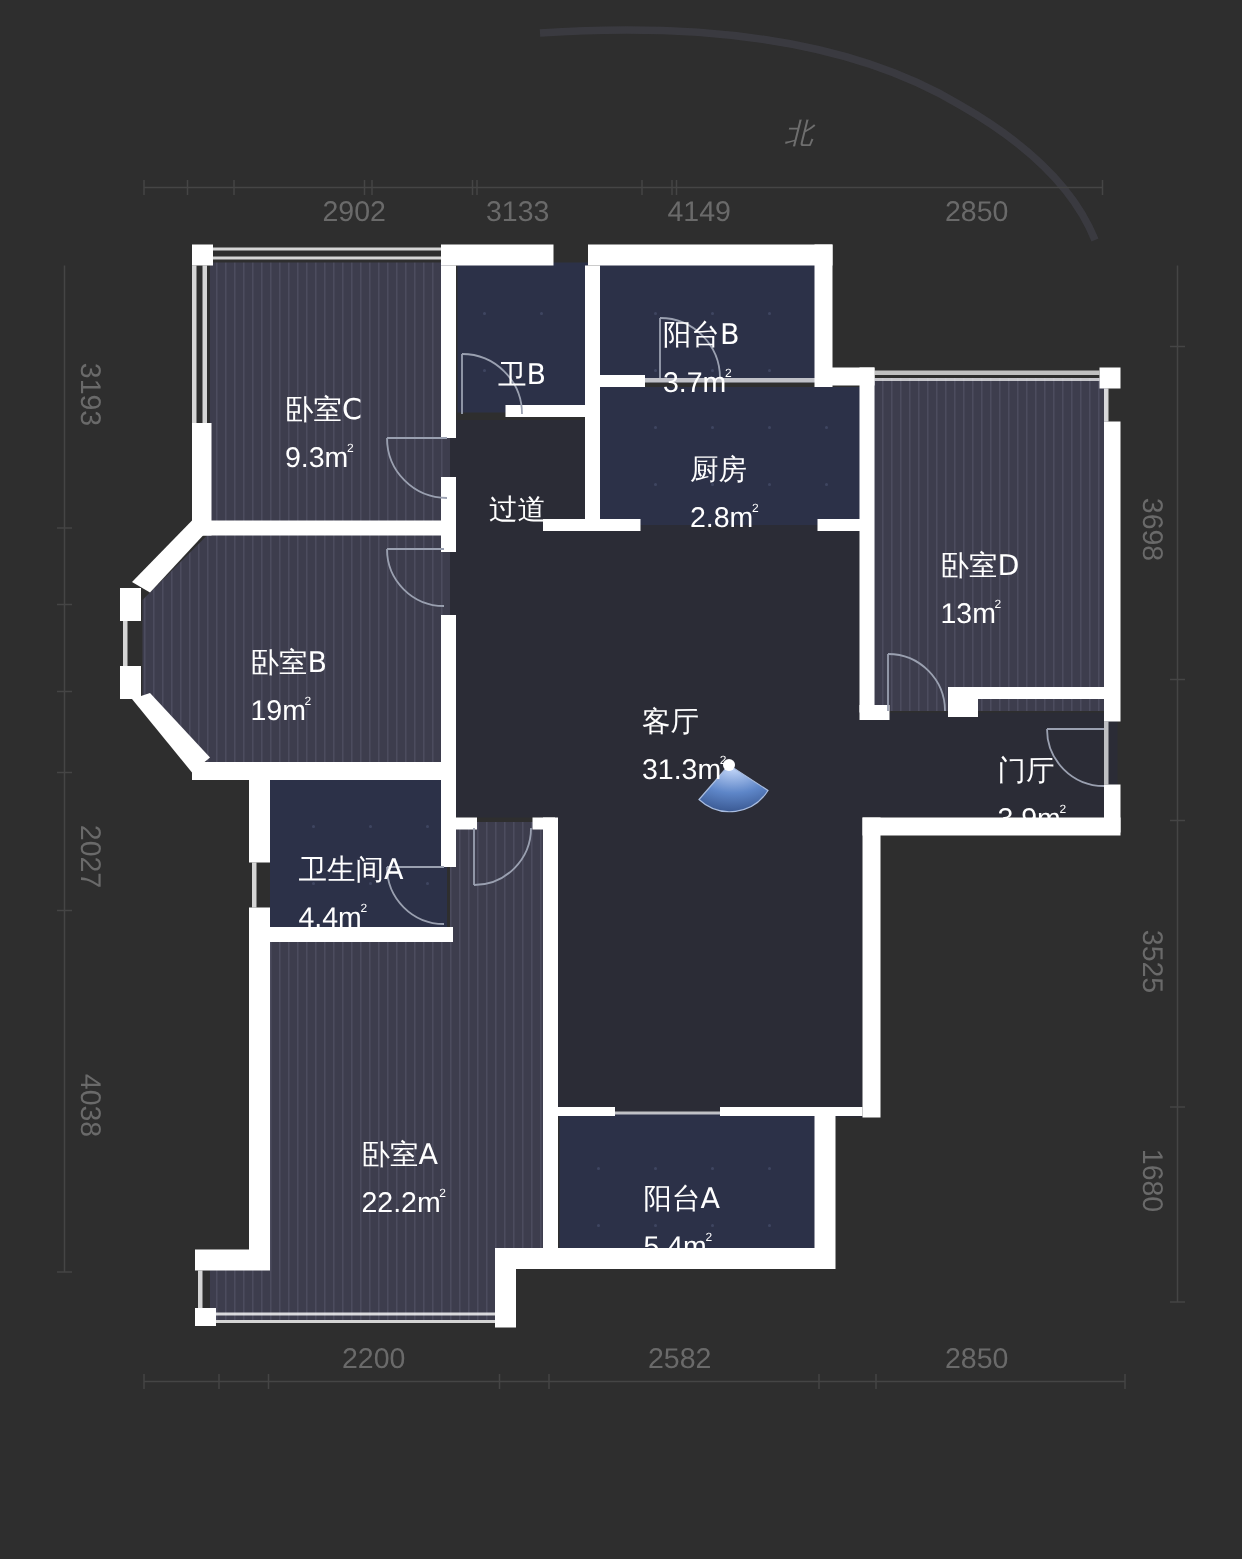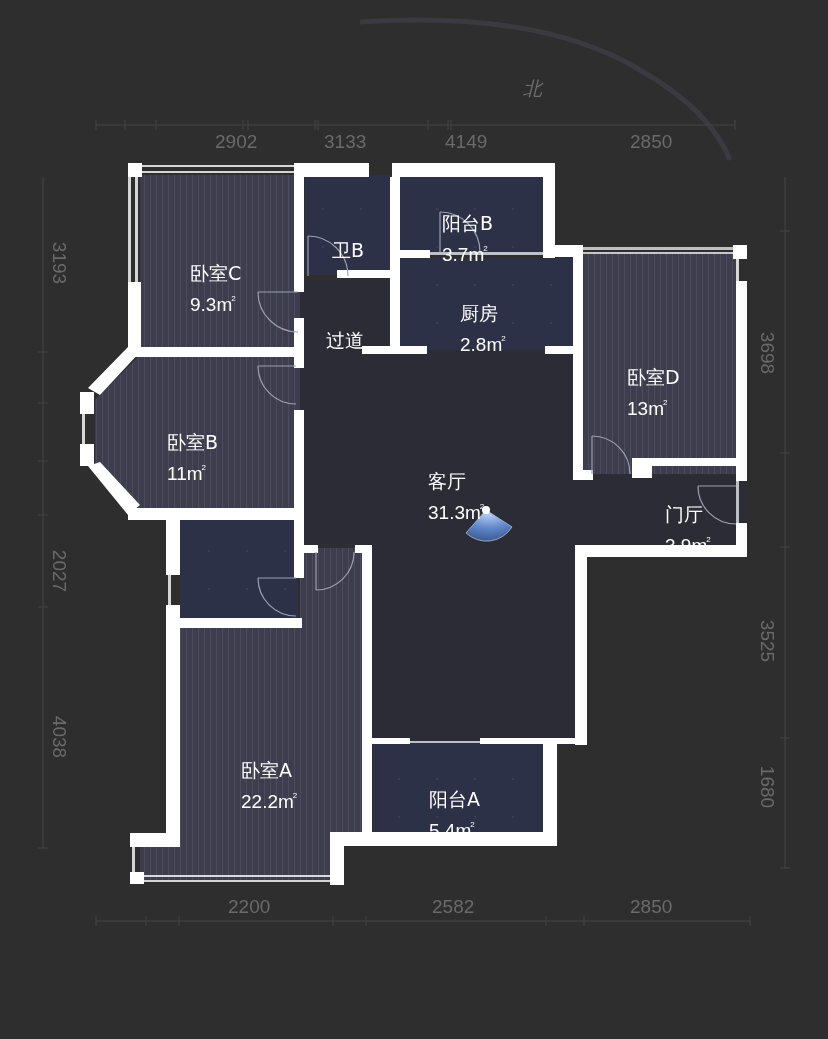--- a/index.html
+++ b/index.html
@@ -246,34 +246,38 @@
   </div>
   <div class="lbl" style="left:460px;top:276px">
     <span>厨房</span>
     <span class="area"><span>2.8m</span><sup>2</sup></span>
   </div>
   <div class="lbl" style="left:326px;top:303px">
     <span>过道</span>
   </div>
   <div class="lbl" style="left:167px;top:405px">
     <span>卧室B</span>
-    <span class="area"><span>11m</span><sup>2</sup></span>
+    <span class="area"><span>19m</span><sup>2</sup></span>
   </div>
   <div class="lbl" style="left:428px;top:444px">
     <span>客厅</span>
     <span class="area"><span>31.3m</span><sup>2</sup></span>
   </div>
   <div class="lbl" style="left:627px;top:340px">
     <span>卧室D</span>
     <span class="area"><span>13m</span><sup>2</sup></span>
   </div>
   <div class="lbl" style="left:665px;top:477px">
     <span>门厅</span>
     <span class="area"><span>3.9m</span><sup>2</sup></span>
   </div>
+  <div class="lbl" style="left:199px;top:543px">
+    <span>卫生间A</span>
+    <span class="area"><span>4.4m</span><sup>2</sup></span>
+  </div>
   <div class="lbl" style="left:241px;top:733px">
     <span>卧室A</span>
     <span class="area"><span>22.2m</span><sup>2</sup></span>
   </div>
   <div class="lbl" style="left:429px;top:762px">
     <span>阳台A</span>
     <span class="area"><span>5.4m</span><sup>2</sup></span>
   </div>
 </div>
 

